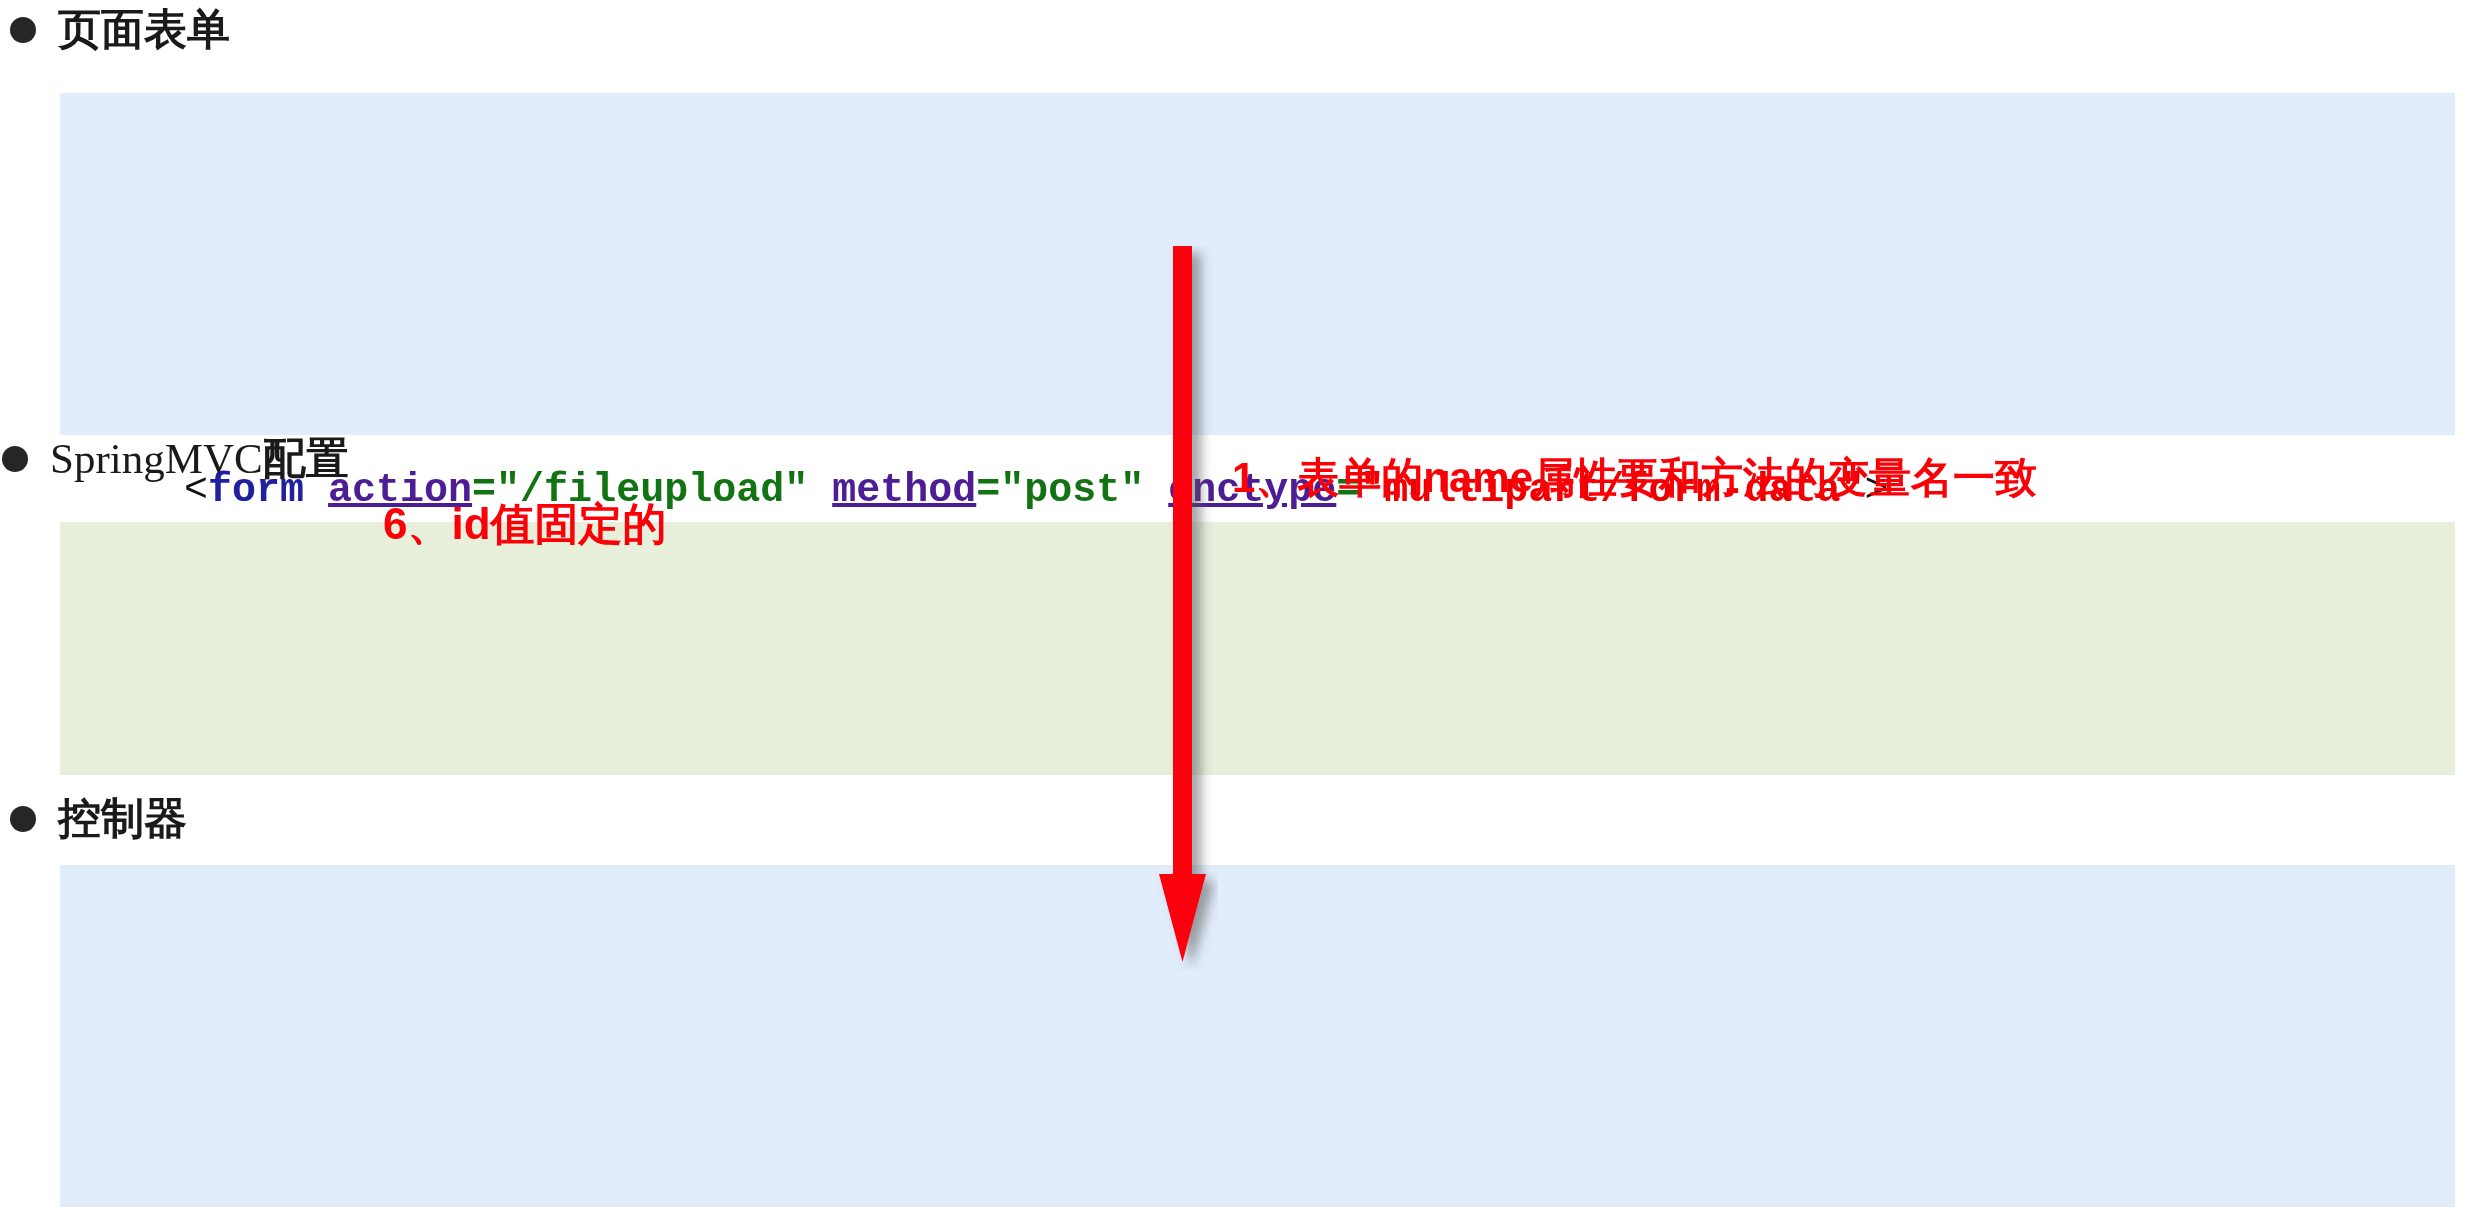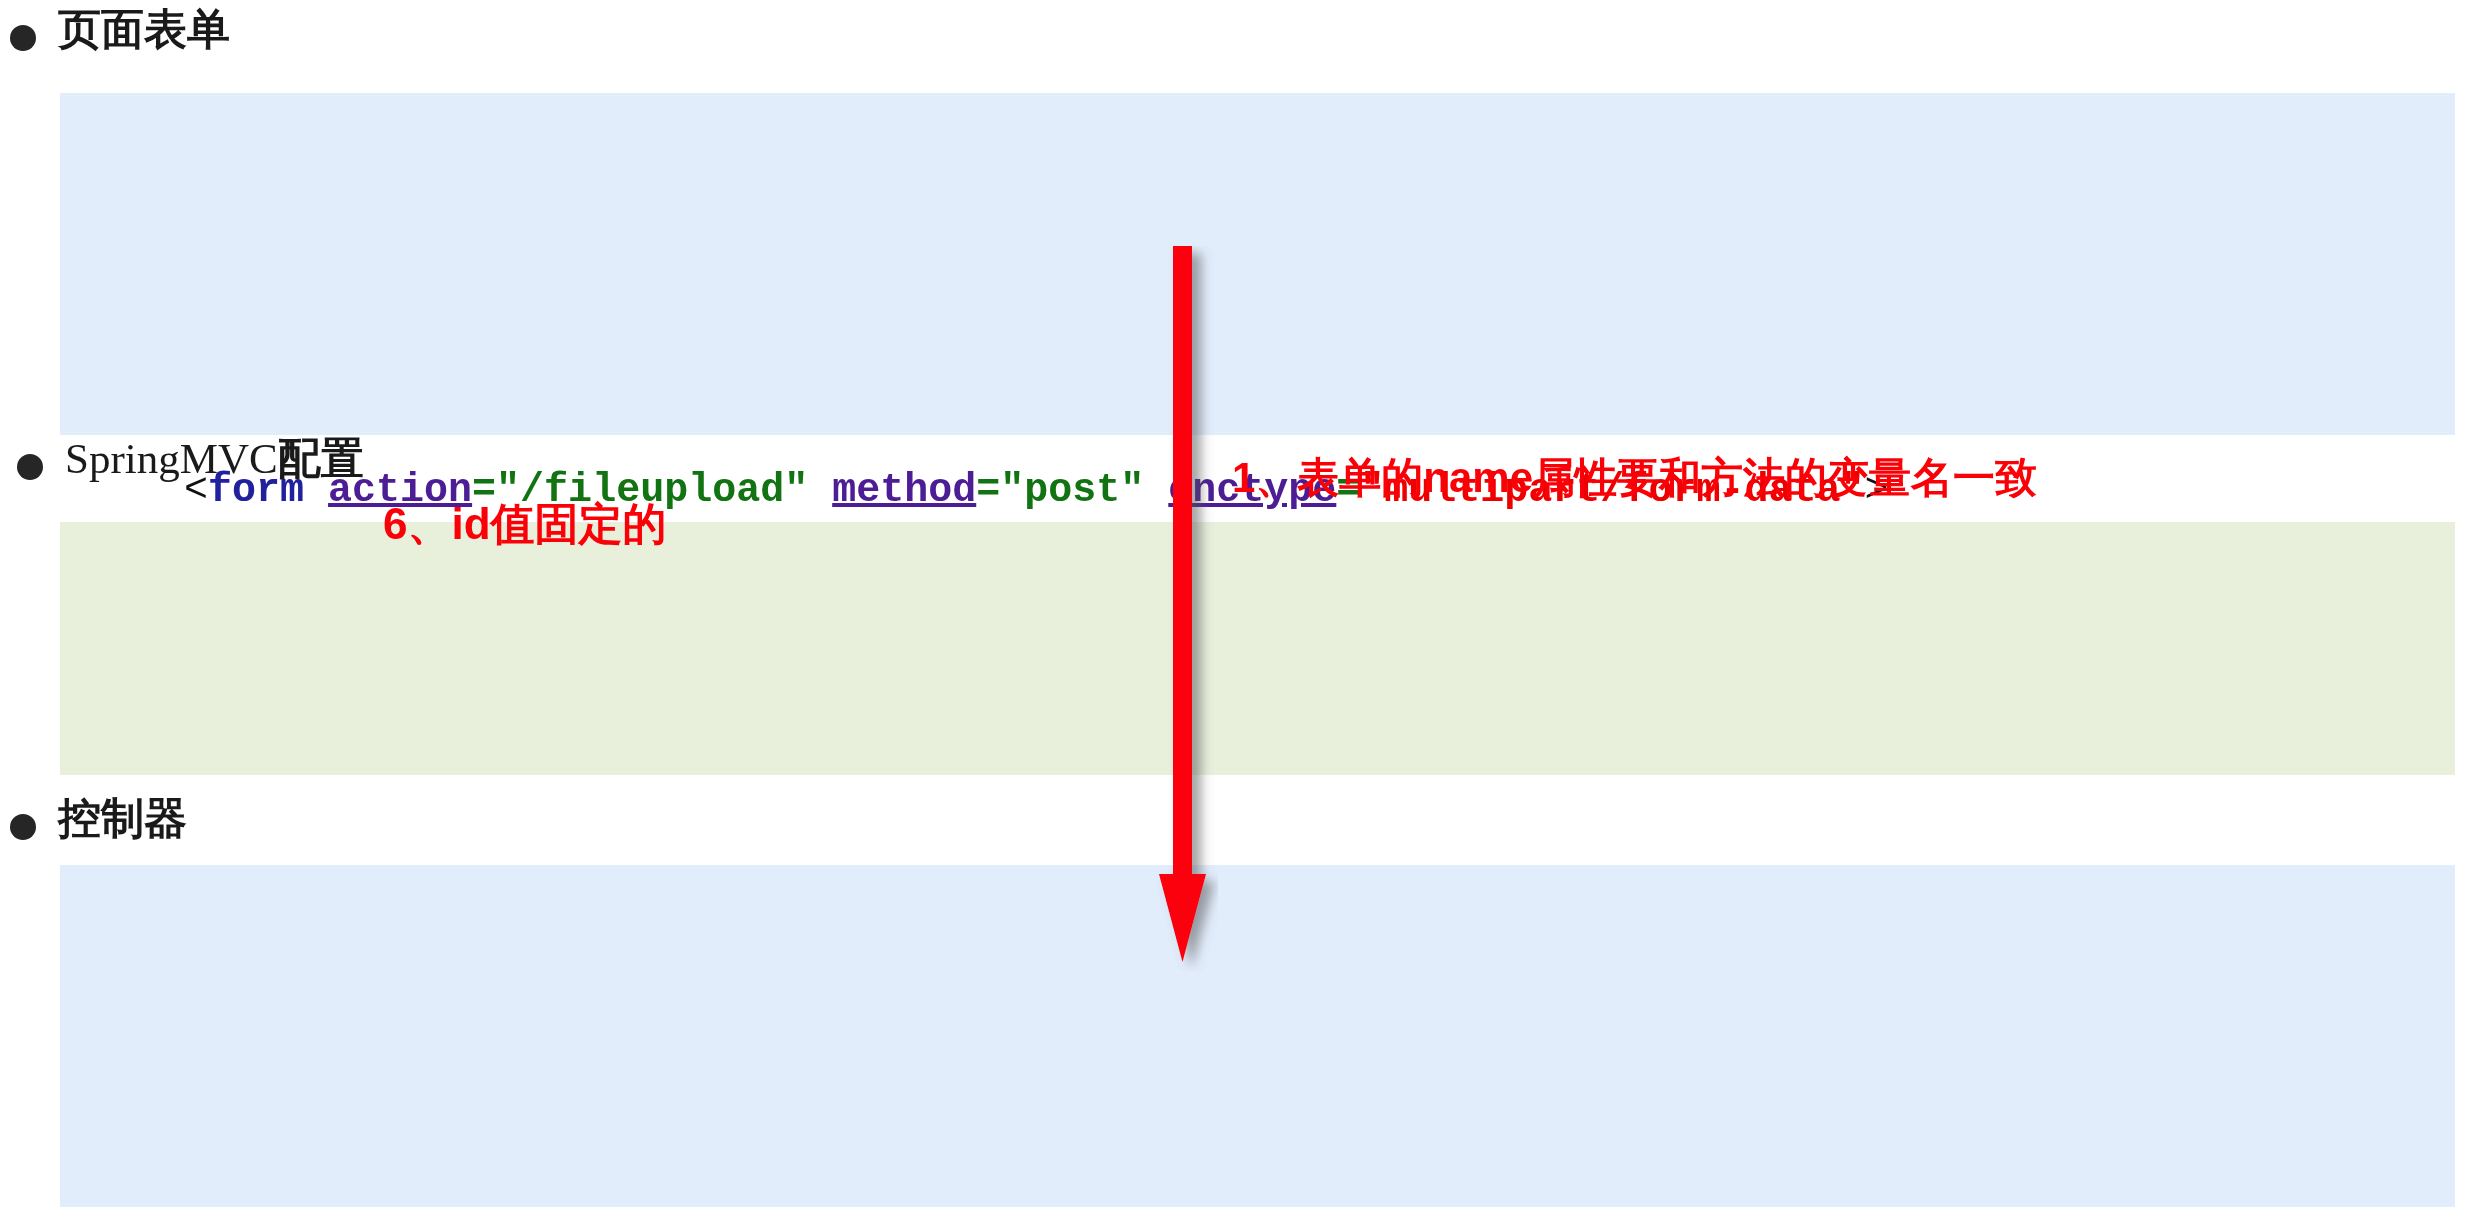--- a/index.html
+++ b/index.html
@@ -12,21 +12,21 @@
     height: 1224px;
     position: relative;
     font-family: "Liberation Sans", sans-serif;
     overflow: hidden;
   }
 
   
   .bullet-row {
     position: absolute;
     display: flex;
-    align-items: flex-end;
+    align-items: center;
     white-space: nowrap;
   }
   .bullet-dot {
     width: 26px;
     height: 26px;
     border-radius: 50%;
     background: #262626;
     flex: 0 0 auto;
     margin-right: 22px;
   }
@@ -106,21 +106,21 @@
 
   <span class="code-line" style="padding-left:70px;">
     <span class="tok-plain cjk">上传</span><span class="tok-plain">LOGO：</span><span class="tok-punct">&lt;</span><span class="tok-tag">input</span><span class="tok-plain"> </span><span class="tok-attr">type</span><span class="tok-val-g">=</span><span class="tok-val-g">"file"</span><span class="tok-plain"> </span><span class="tok-attr">name</span><span class="tok-val-g">=</span><span class="tok-val-r">"file"</span><span class="tok-punct">/&gt;&lt;</span><span class="tok-tag">br</span><span class="tok-punct">/&gt;</span>
   </span>
 
   
 
   
 </div>
 
-<div class="bullet-row" id="bullet-2" style="left:17px; top:437px;">
+<div class="bullet-row" id="bullet-2" style="left:2px; top:437px;">
   <span class="bullet-dot"></span>
   <span class="bullet-label serif-mix"><span>SpringMVC</span><b>配置</b></span>
 </div>
 
 <div class="code-block green" id="code-block-2" style="left:60px; top:522px; width:2395px; height:253px; padding:12px 0 0 18px;">
 
   <span class="code-line">
     <span class="tok-punct">&lt;</span><span class="tok-tag">bean</span><span class="tok-plain"> </span><span class="tok-attr">id</span><span class="tok-val-g">=</span><span class="tok-val-r">"multipartResolver"</span>
   </span>
 

